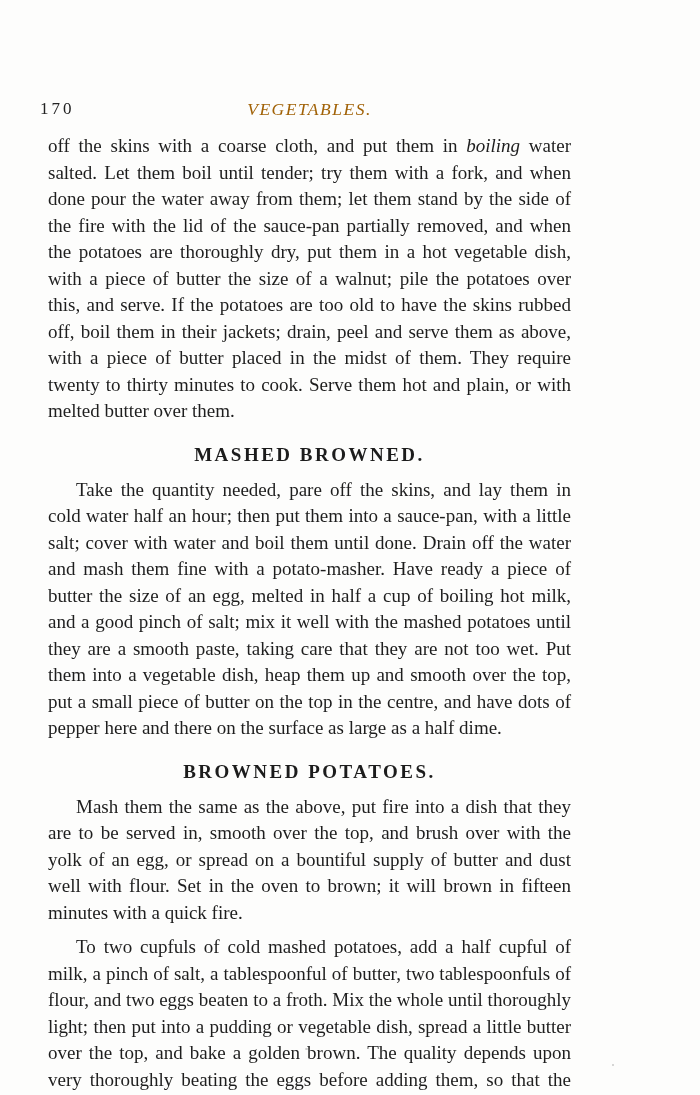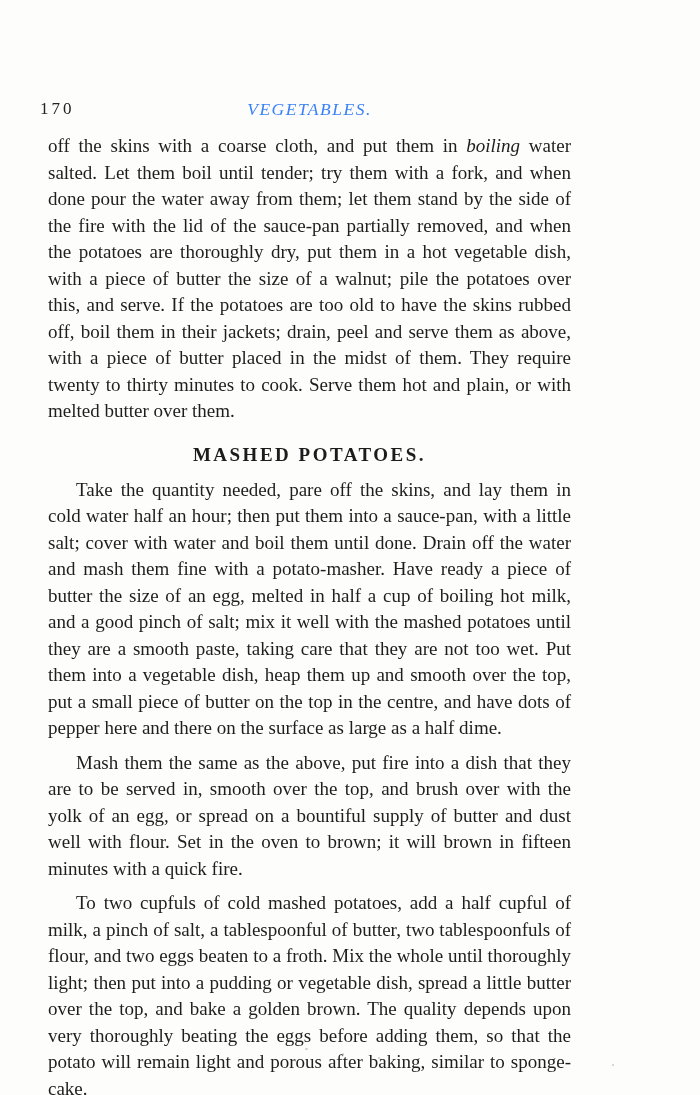--- a/index.html
+++ b/index.html
@@ -33,21 +33,21 @@
     color: #222;
   }
   .running-title {
     position: absolute;
     left: 0;
     right: 0;
     text-align: center;
     font-style: italic;
     font-size: 17.5px;
     letter-spacing: 1.5px;
-    color: #3b82f6;
+    color: #a16207;
   }
   .body-text p {
     margin: 8px;
     font-size: 19px;
     line-height: 26.5px;
     text-align: justify;
     color: #1e1e1e;
   }
   .body-text p.indent {
     text-indent: 28px;
@@ -85,25 +85,26 @@
   <div class="running-header">
     <span class="page-number">170</span>
     <span class="running-title">VEGETABLES.</span>
   </div>
 
   <div class="body-text">
 
     <p class="intro"><span>off the skins with a coarse cloth, and put them in </span><span class="italic-word">boiling</span><span> water salted. Let them boil until tender; try them with a fork, and when done pour the water away from them; let them stand by the side of the fire with the lid of the sauce-pan partially removed, and when the potatoes are thoroughly dry, put them in a hot vegetable dish, with a piece of butter the size of a walnut; pile the potatoes over this, and serve. If the potatoes are too old to have the skins rubbed off, boil them in their jackets; drain, peel and serve them as above, with a piece of butter placed in the midst of them. They require twenty to thirty minutes to cook. Serve them hot and plain, or with melted butter over them.</span></p>
 
     <div class="section">
-      <h2 class="section-heading">MASHED POTATOES.</h2>
+      <h2 class="section-heading">MASHED BROWNED.</h2>
       <p class="indent">Take the quantity needed, pare off the skins, and lay them in cold water half an hour; then put them into a sauce-pan, with a little salt; cover with water and boil them until done. Drain off the water and mash them fine with a potato-masher. Have ready a piece of butter the size of an egg, melted in half a cup of boiling hot milk, and a good pinch of salt; mix it well with the mashed potatoes until they are a smooth paste, taking care that they are not too wet. Put them into a vegetable dish, heap them up and smooth over the top, put a small piece of butter on the top in the centre, and have dots of pepper here and there on the surface as large as a half dime.</p>
     </div>
 
     <div class="section">
+      <h2 class="section-heading">BROWNED POTATOES.</h2>
       <p class="indent">Mash them the same as the above, put fire into a dish that they are to be served in, smooth over the top, and brush over with the yolk of an egg, or spread on a bountiful supply of butter and dust well with flour. Set in the oven to brown; it will brown in fifteen minutes with a quick fire.</p>
     </div>
 
     <div class="section">
       <p class="indent">To two cupfuls of cold mashed potatoes, add a half cupful of milk, a pinch of salt, a tablespoonful of butter, two tablespoonfuls of flour, and two eggs beaten to a froth. Mix the whole until thoroughly light; then put into a pudding or vegetable dish, spread a little butter over the top, and bake a golden brown. The quality depends upon very thoroughly beating the eggs before adding them, so that the potato will remain light and porous after baking, similar to sponge-cake.</p>
     </div>
 
   </div>
 
   <div class="speck s1"></div>

